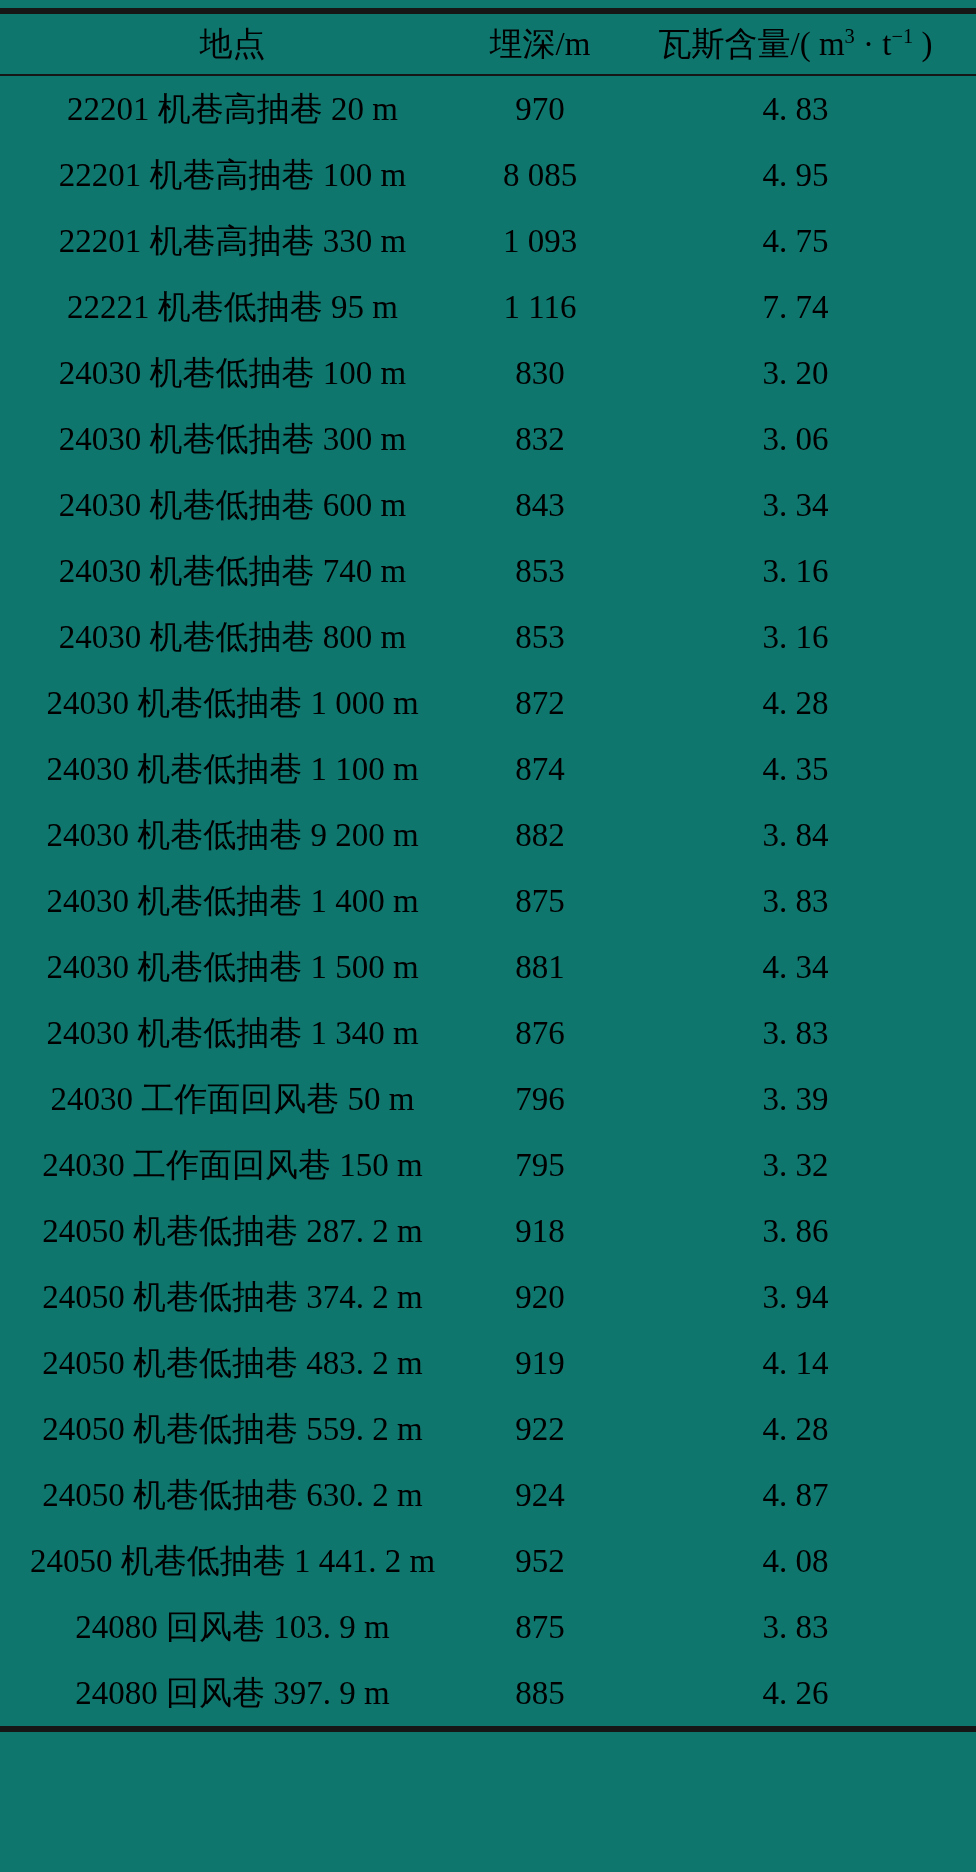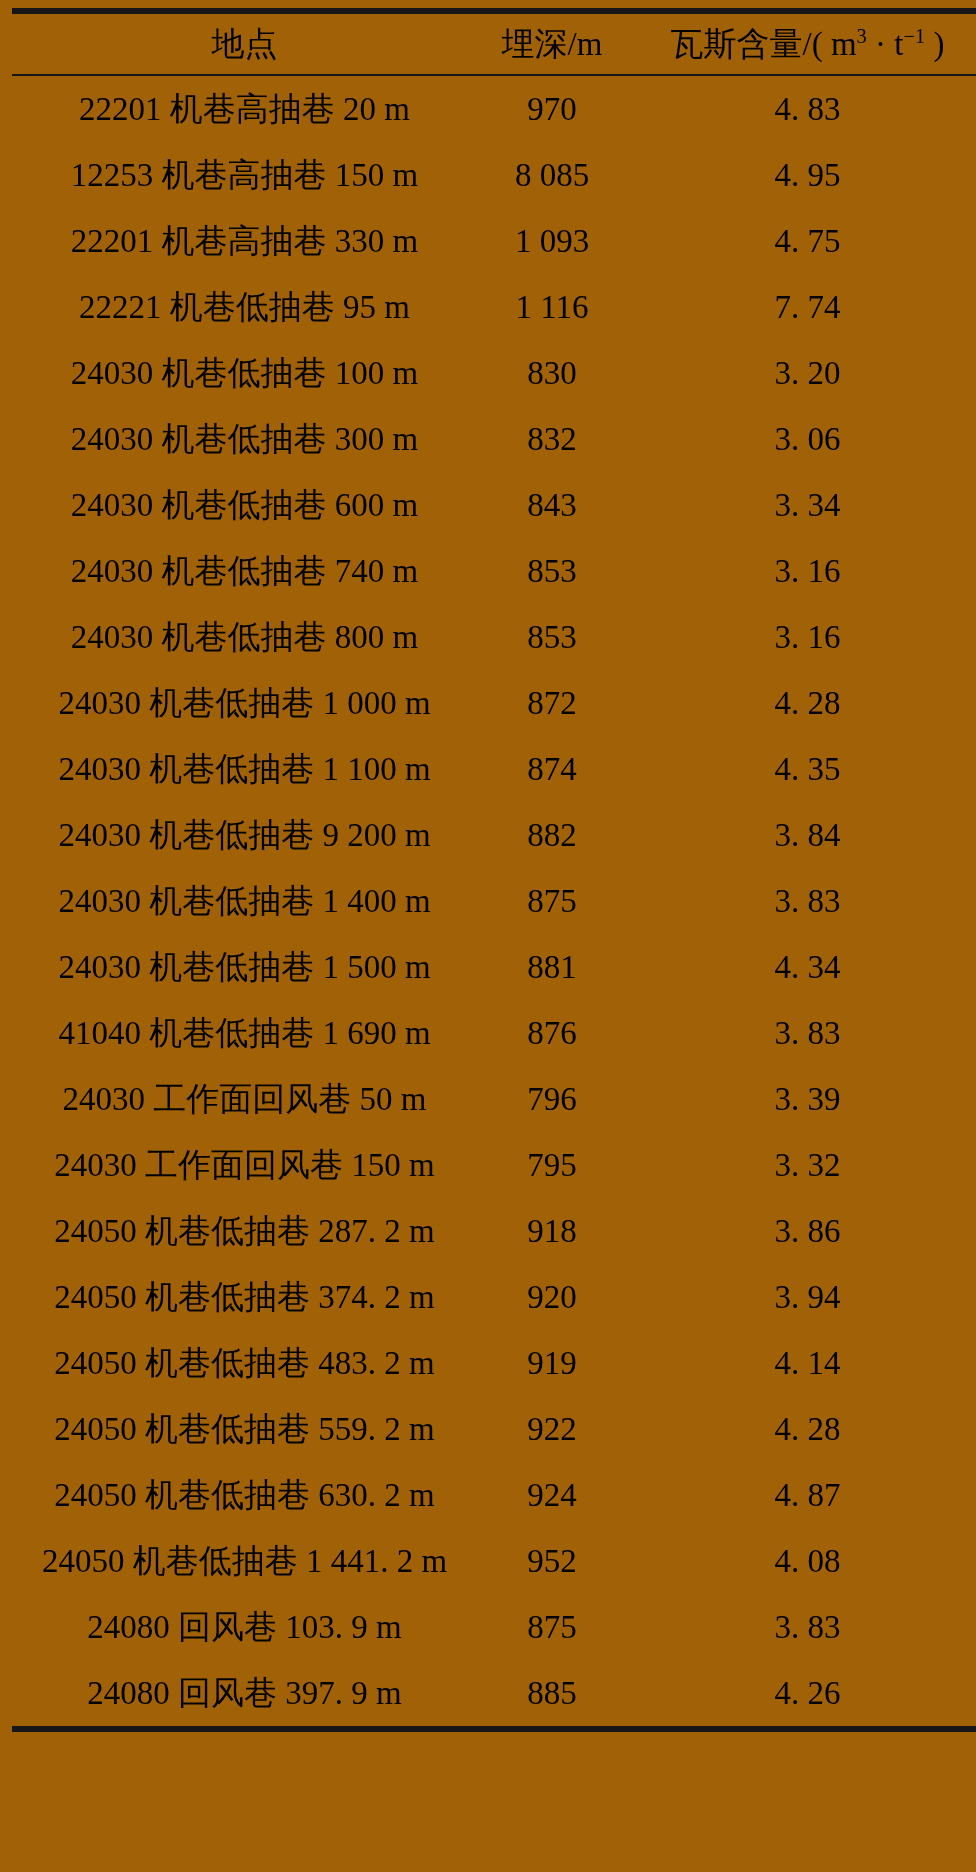--- a/index.html
+++ b/index.html
@@ -5,22 +5,22 @@
   html, body {
     margin: 0;
     padding: 0;
     background: #ffffff;
   }
   .page {
     position: relative;
     width: 976px;
     height: 1872px;
     box-sizing: border-box;
-    padding: 8px 0 0 12px;
-    background: #a16207;
+    padding: 8px 0 0 0;
+    background: #0f766e;
     color: #000000;
     font-family: "Liberation Serif", "DejaVu Serif", serif;
   }
   table.paper-table {
     width: 976px;
     table-layout: fixed;
     border-collapse: collapse;
     border-top: 6px solid #161616;
     border-bottom: 6px solid #161616;
   }
@@ -68,21 +68,21 @@
         <th><span>瓦斯含量/( m</span><sup>3</sup><span> · t</span><sup>−1</sup><span> )</span></th>
       </tr>
     </thead>
     <tbody>
         <tr>
     <td>22201 机巷高抽巷 20 m</td>
     <td>970</td>
     <td>4. 83</td>
   </tr>
         <tr>
-    <td>12253 机巷高抽巷 150 m</td>
+    <td>22201 机巷高抽巷 100 m</td>
     <td>8 085</td>
     <td>4. 95</td>
   </tr>
         <tr>
     <td>22201 机巷高抽巷 330 m</td>
     <td>1 093</td>
     <td>4. 75</td>
   </tr>
         <tr>
     <td>22221 机巷低抽巷 95 m</td>
@@ -133,21 +133,21 @@
     <td>24030 机巷低抽巷 1 400 m</td>
     <td>875</td>
     <td>3. 83</td>
   </tr>
         <tr>
     <td>24030 机巷低抽巷 1 500 m</td>
     <td>881</td>
     <td>4. 34</td>
   </tr>
         <tr>
-    <td>41040 机巷低抽巷 1 690 m</td>
+    <td>24030 机巷低抽巷 1 340 m</td>
     <td>876</td>
     <td>3. 83</td>
   </tr>
         <tr>
     <td>24030 工作面回风巷 50 m</td>
     <td>796</td>
     <td>3. 39</td>
   </tr>
         <tr>
     <td>24030 工作面回风巷 150 m</td>

